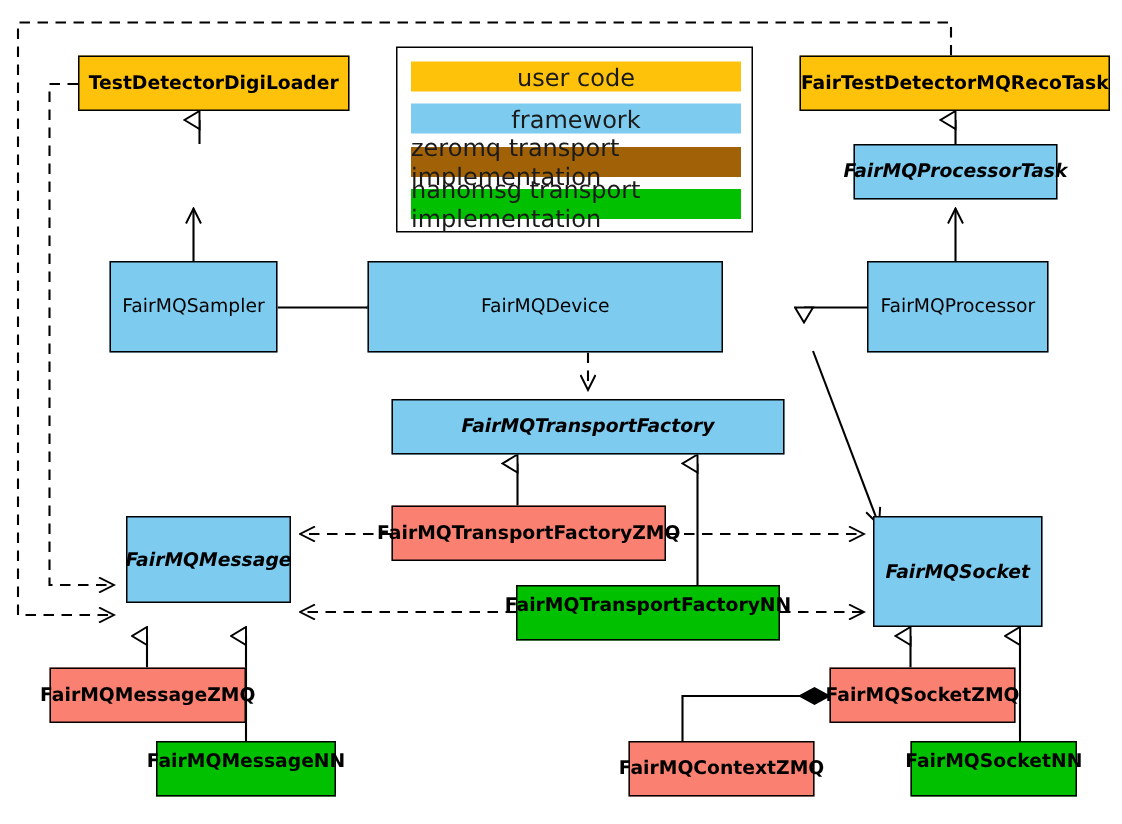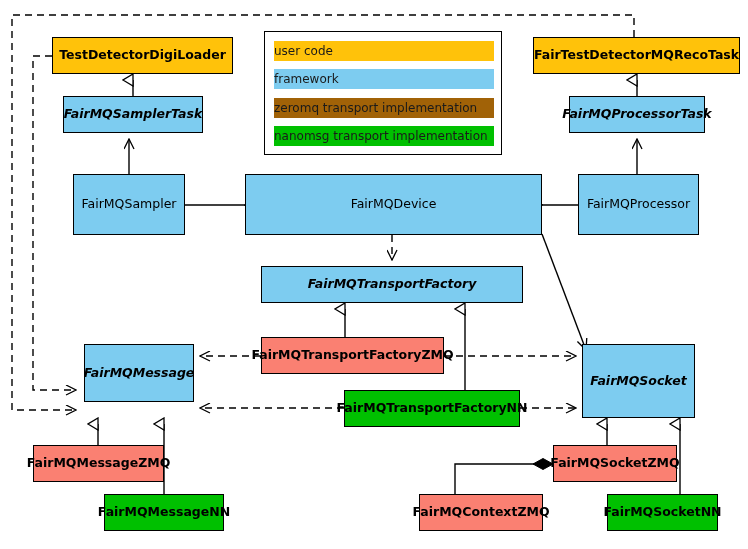--- a/index.html
+++ b/index.html
@@ -34,35 +34,36 @@
     color: #000000;
     font-size: 12.5px;
     line-height: 1.15;
     padding: 16px 4px;
     z-index: 3;
   }
   .node.usercode   { background: #FFC20A; font-weight: bold; }
   .node.framework  { background: #7DCCF0; font-style: italic; font-weight: bold; }
   .node.framework-concrete { background: #7DCCF0; font-weight: normal; font-style: normal; }
   .node.zmq        { background: #FA8072; font-weight: bold; }
-  .node.nn         { background: #00C000; font-weight: bold; }
+  .node.nn         { background: #00C000; font-weight: bold; align-items: flex-end; }
 
   #legend-box {
     position: absolute;
     box-sizing: border-box;
     background: #ffffff;
     border: 1.6px solid #000000;
     z-index: 4;
   }
   .legend-row {
     position: absolute;
     box-sizing: border-box;
     display: flex;
     align-items: center;
-    font-size: 12px;
+    justify-content: center;
+    font-size: 16px;
     color: #1a1a1a;
     font-family: "DejaVu Sans", "Liberation Sans", sans-serif;
   }
   .legend-row.user { background: #FFC20A; }
   .legend-row.fw   { background: #7DCCF0; }
   .legend-row.zq   { background: #a16207; }
   .legend-row.nm   { background: #00C000; }
 </style>
 </head>
 <body>
@@ -150,29 +151,26 @@
       
       <path d="M 455 494 L 455 464 L 553 464" marker-end="url(#m-diamond)"></path>
 
     </g>
   </svg>
 
   <div class="node usercode" style="left:52px;top:37px;width:181px;height:37px;">
     <span>TestDetectorDigiLoader</span>
   </div>
 
-  <div class="node framework" style="left:63px;top:96px;width:140px;height:37px;">
-    <span>FairMQSamplerTask</span>
-  </div>
 
   <div class="node framework-concrete" style="left:73px;top:174px;width:112px;height:61px;">
     <span>FairMQSampler</span>
   </div>
 
-  <div class="node framework-concrete" style="left:245px;top:174px;width:297px;height:61px;">
+  <div class="node framework-concrete" style="left:245px;top:174px;width:237px;height:61px;">
     <span>FairMQDevice</span>
   </div>
 
   <div class="node usercode" style="left:533px;top:37px;width:207px;height:37px;">
     <span>FairTestDetectorMQRecoTask</span>
   </div>
 
   <div class="node framework" style="left:569px;top:96px;width:136px;height:37px;">
     <span>FairMQProcessorTask</span>
   </div>

